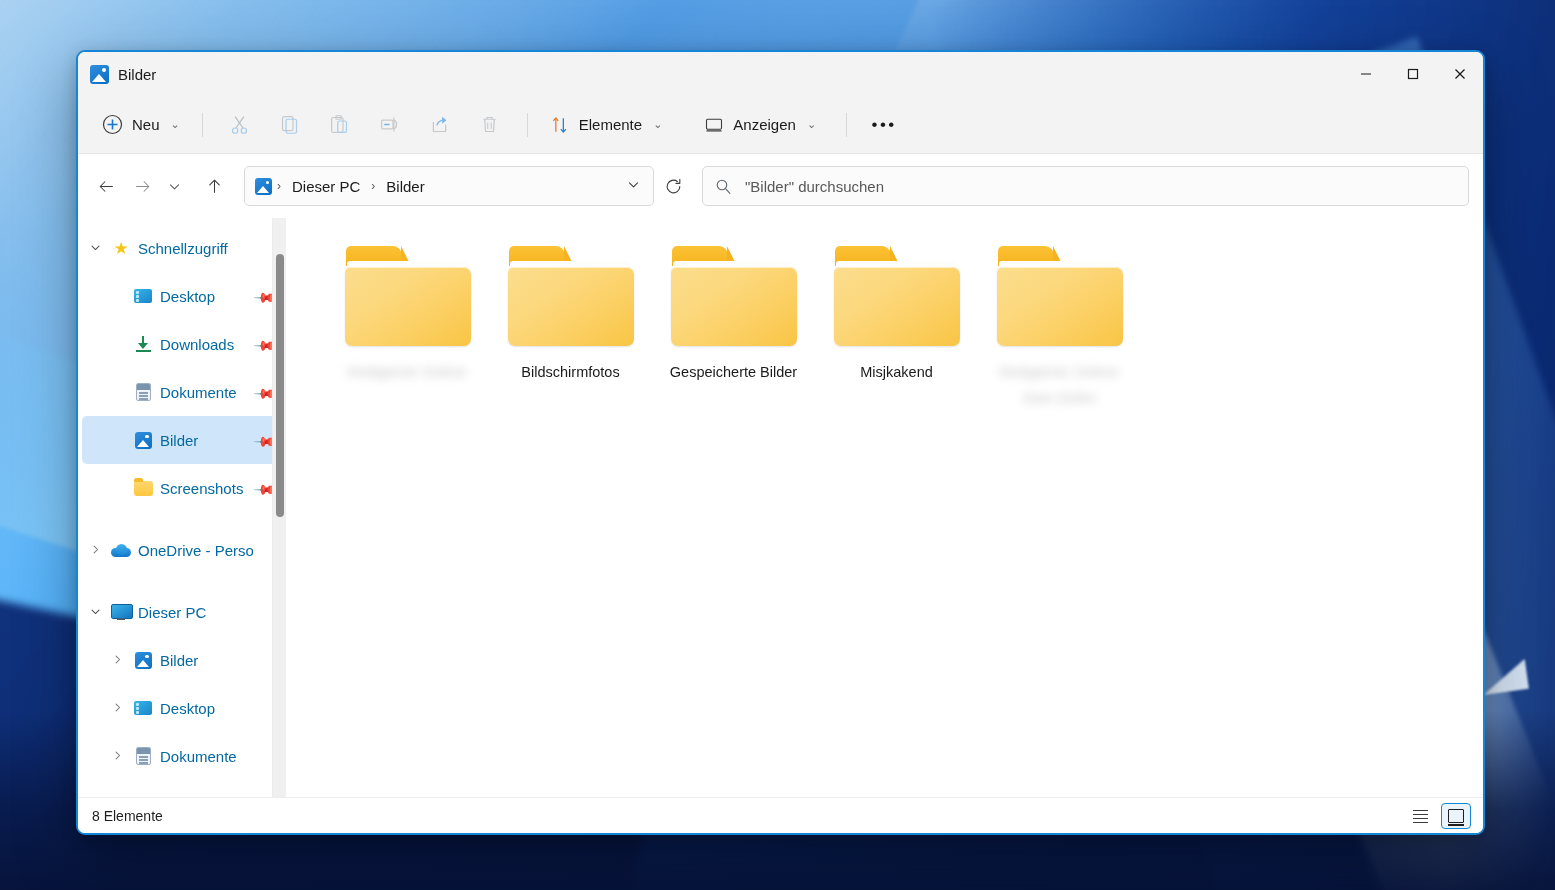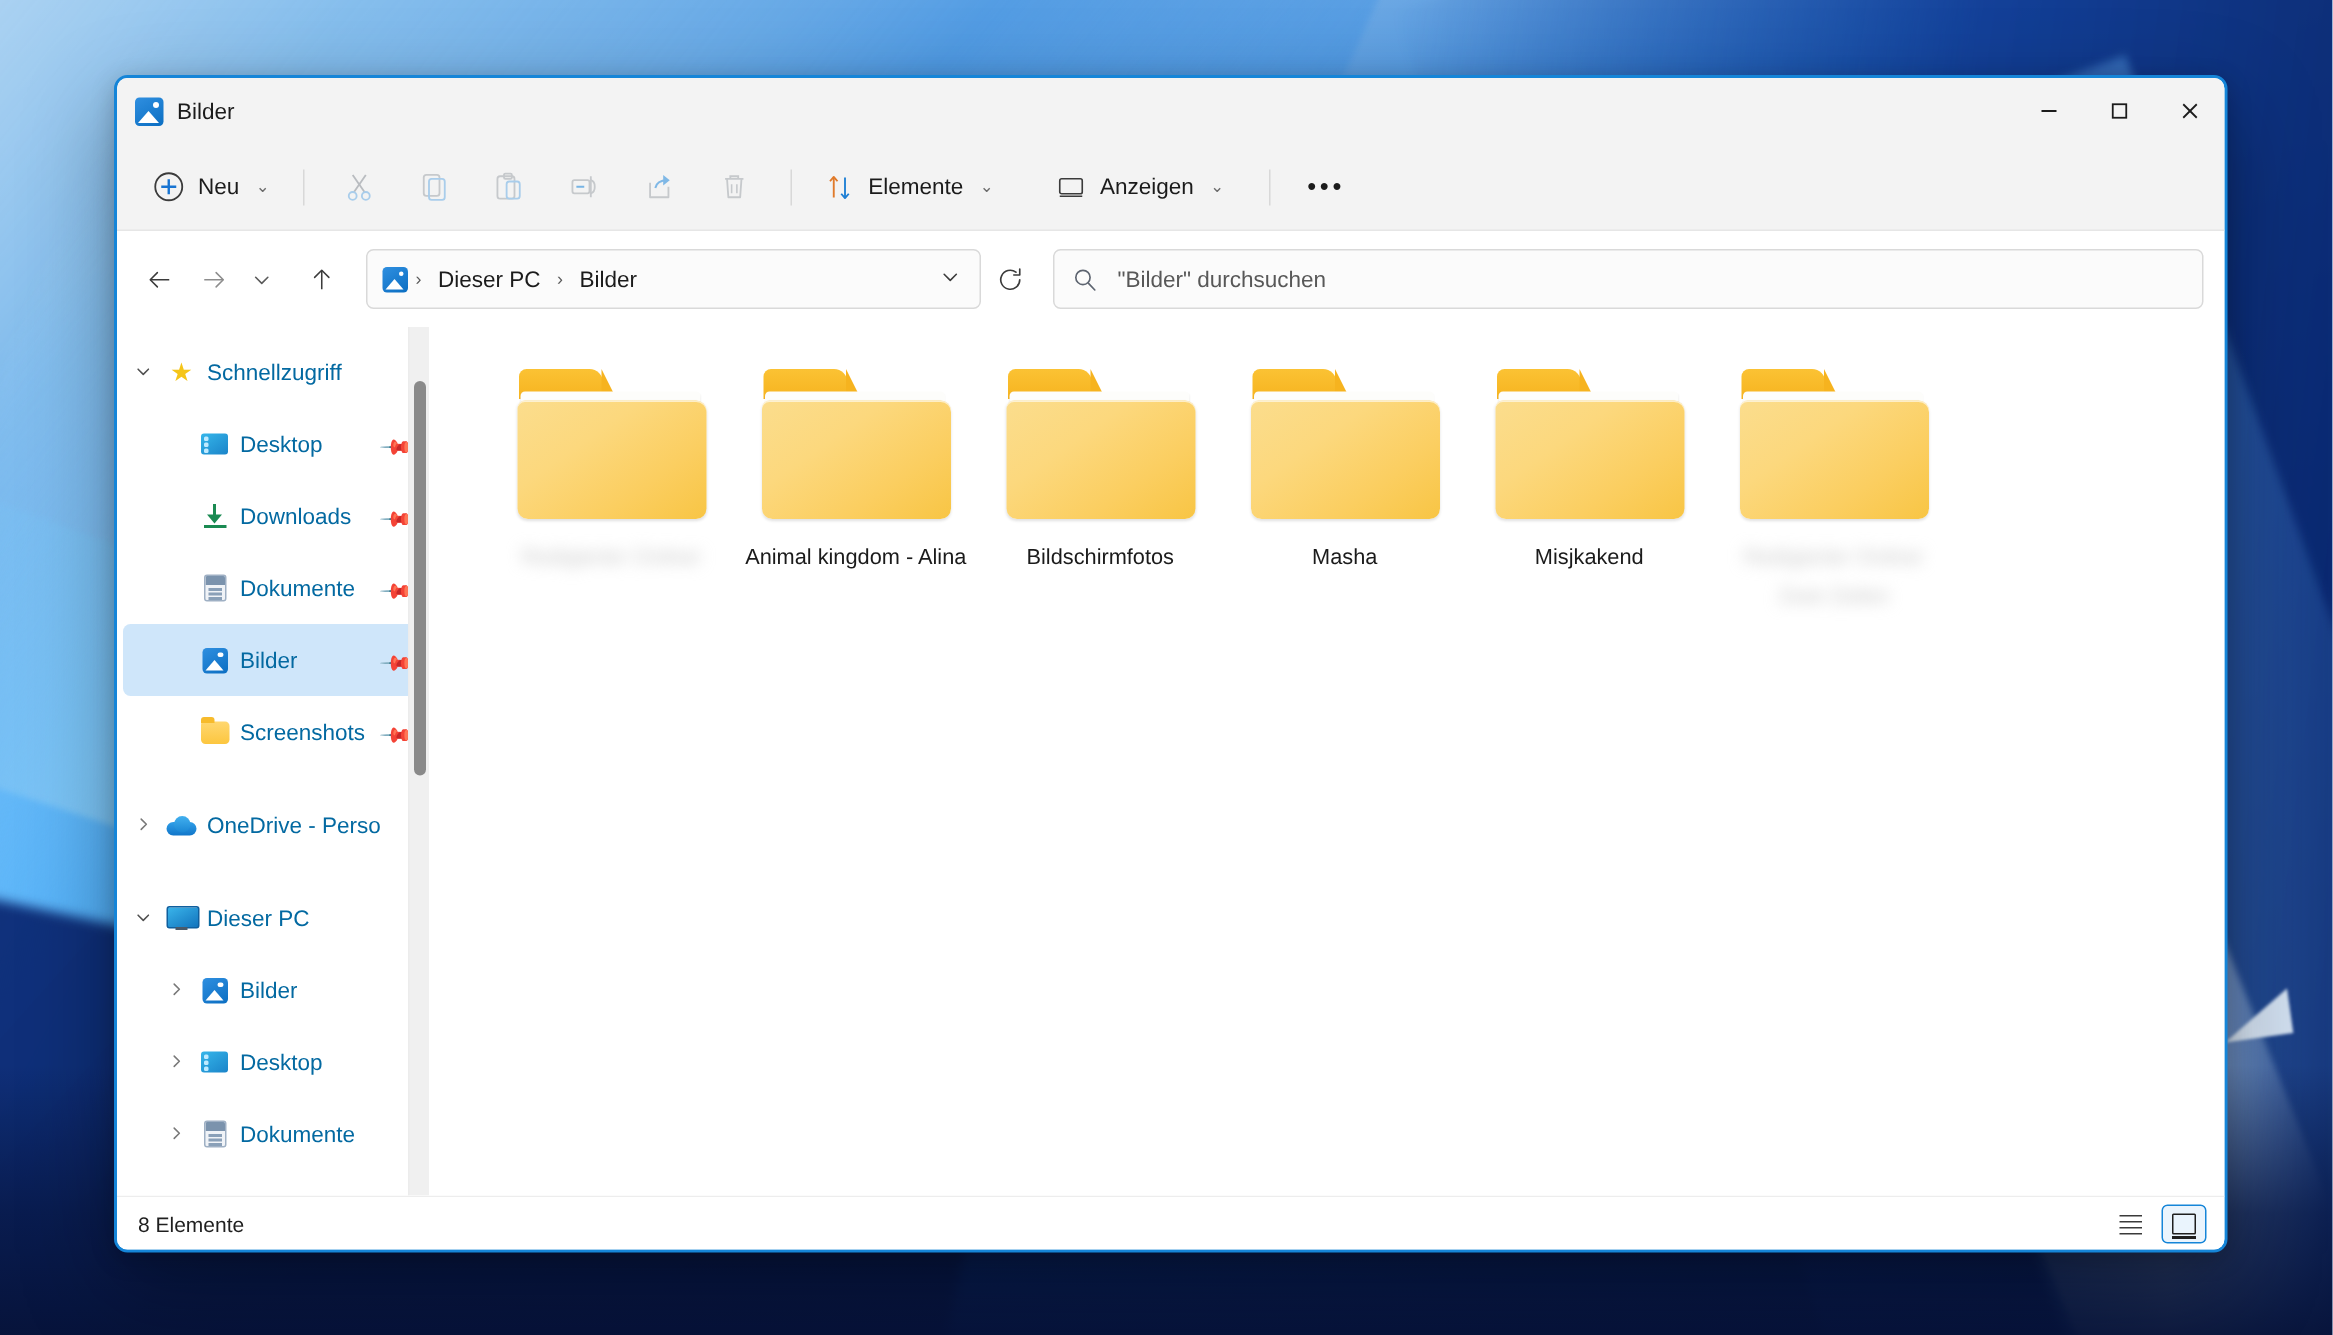--- a/index.html
+++ b/index.html
@@ -917,48 +917,40 @@
 
           <div class="tile">
             <div class="folder">
               <div class="tab"></div>
                 <div class="paper"></div>
                 <div class="front"></div>
             </div>
             <div class="tile-label blurred">Redigierter Ordner</div>
           </div>
 
-          <div class="tile">
-            <div class="folder">
-              <div class="tab"></div>
-                <div class="paper"></div>
-                <div class="front"></div>
-            </div>
-            <div class="tile-label">Animal kingdom - Alina</div>
-          </div>
 
           <div class="tile">
             <div class="folder">
               <div class="tab"></div>
                 <div class="paper"></div>
                 <div class="front"></div>
             </div>
             <div class="tile-label">Bildschirmfotos</div>
           </div>
 
 
-
           <div class="tile">
             <div class="folder">
               <div class="tab"></div>
                 <div class="paper"></div>
                 <div class="front"></div>
             </div>
-            <div class="tile-label">Masha</div>
+            <div class="tile-label">Gespeicherte Bilder</div>
           </div>
+
 
           <div class="tile">
             <div class="folder">
               <div class="tab"></div>
                 <div class="paper"></div>
                 <div class="front"></div>
             </div>
             <div class="tile-label">Misjkakend</div>
           </div>
 

